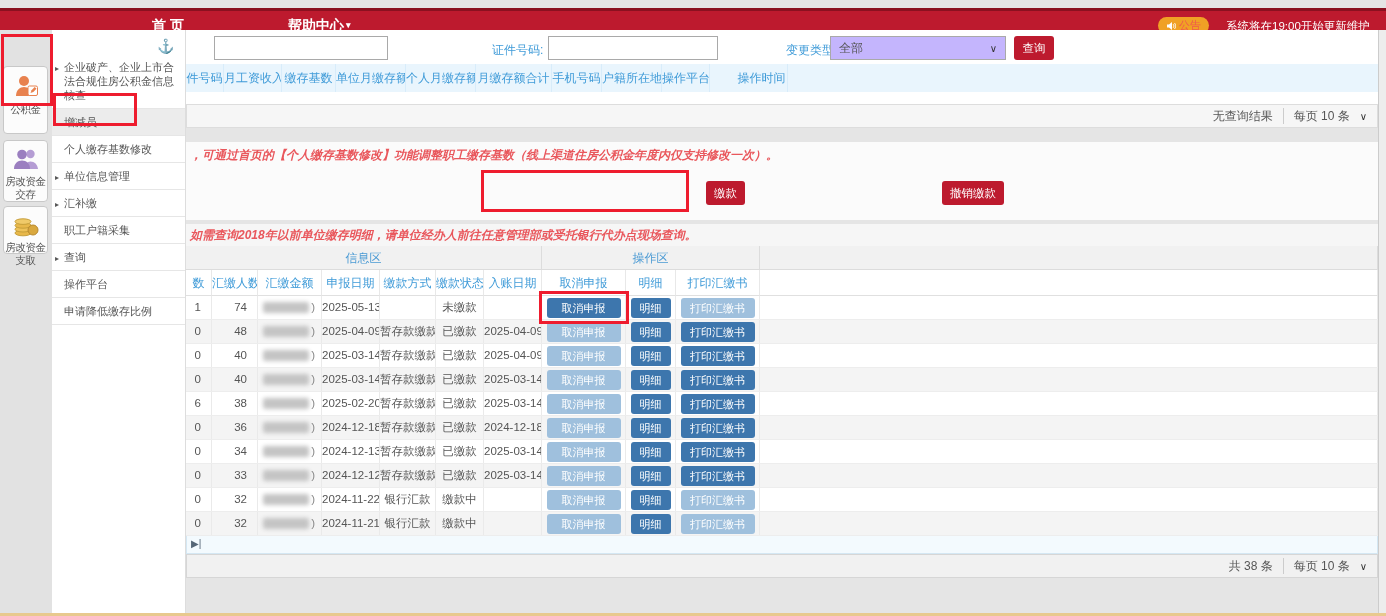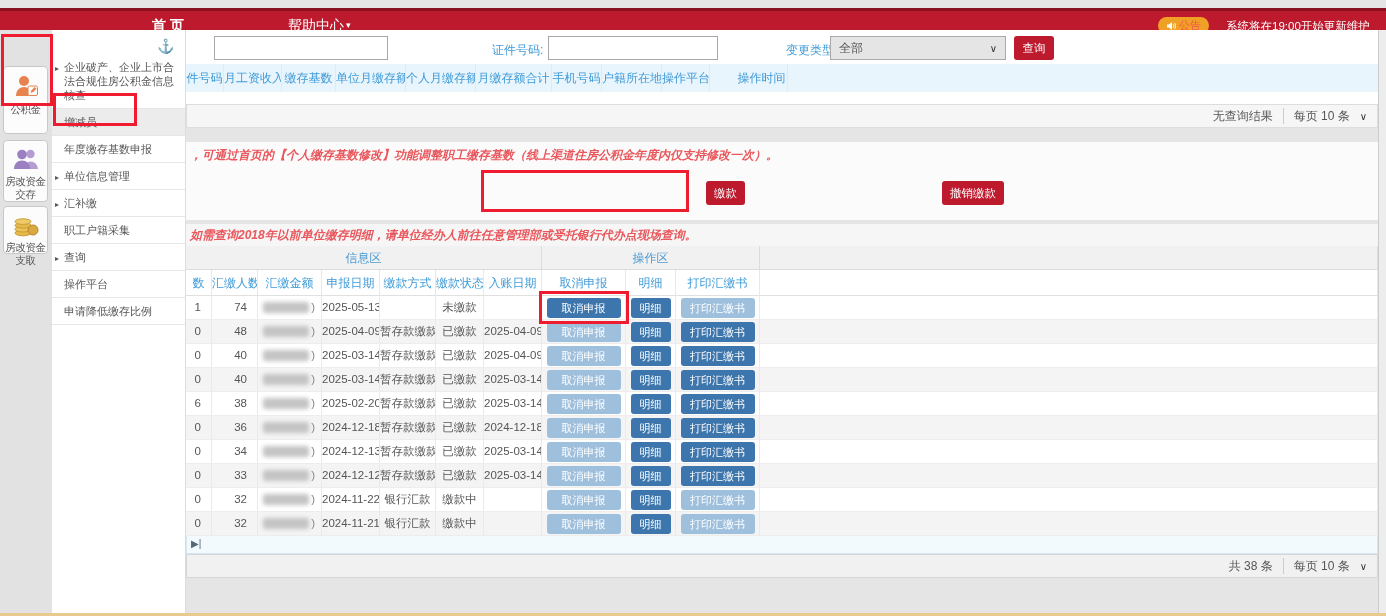--- a/index.html
+++ b/index.html
@@ -8,21 +8,21 @@
   }
   *{box-sizing:border-box; margin:0; padding:0;}
   html,body{width:1386px; height:616px;}
   body{position:relative; overflow:hidden; background:#e5e5e5;
        font-family:"Liberation Sans",sans-serif; color:#555;}
 
   
   .topbar{position:absolute; left:0; top:8px; right:0; height:30px;
           background:var(--red); border-top:3px solid var(--red-dark);}
   .nav-home{position:absolute; left:152px; top:6px; color:#fff; font-size:14px; font-weight:bold; cursor:pointer;}
-  .nav-help{position:absolute; left:288px; top:6px; color:#fff; font-size:14px; font-weight:normal; cursor:pointer;}
+  .nav-help{position:absolute; left:288px; top:6px; color:#fff; font-size:14px; font-weight:bold; cursor:pointer;}
   .nav-help .caret{font-size:9px; vertical-align:2px; margin-left:2px;}
   .badge{position:absolute; left:1158px; top:6px; height:17px; padding:0 8px;
          background:var(--gold); border-radius:9px; display:flex; align-items:center; gap:3px;
          color:#ef5b4b; font-size:11px;}
   .announce-link{position:absolute; left:1226px; top:8px; color:#fff; font-size:11.5px;
          text-decoration:underline; cursor:pointer;}
 
   
   .rail{position:absolute; left:0; top:30px; bottom:0; width:52px; background:#e2e2e2;}
   .tile{position:absolute; left:3px; width:45px; background:#fcfcfc; border:1px solid #c8c8c8;
@@ -37,21 +37,21 @@
   .mitem{position:relative; padding:6px 4px 6px 12px; font-size:11px; line-height:14px;
          color:#555; border-bottom:1px solid #e6e6e6; cursor:pointer;}
   .mitem .arrow{position:absolute; left:3px; top:8px; font-size:8px; color:#555;}
   .mitem.sel{background:#ececec;}
 
   
   .panel{position:absolute; left:186px; width:1192px;}
   .search-panel{top:30px; height:34px; background:#fff;}
   .inp{position:absolute; height:24px; border:1px solid #a9a9a9; background:#fff; font-size:12px; padding:0 5px;}
   .flabel{position:absolute; top:12px; font-size:12px; color:var(--blue);}
-  .selectbox{position:absolute; top:6px; height:24px; border:1px solid #a9a9a9; background:#e5e5e5;
+  .selectbox{position:absolute; top:6px; height:24px; border:1px solid #a9a9a9; background:#c4b5fd;
              font-size:12px; color:#555; display:flex; align-items:center; padding:0 8px; cursor:pointer;}
   .selectbox .chev{margin-left:auto; font-size:10px; color:#333;}
   .redbtn{background:var(--red); color:#fff; border:none; border-radius:3px; height:24px;
           font-size:11.5px; padding:0 8px; cursor:pointer;}
   .query-btn{position:absolute; left:828px; top:6px; width:40px;}
 
   .t1head{top:64px; height:28px; background:#e9f5fd; display:flex;}
   .t1head .hcell{height:28px; line-height:28px; font-size:12px; color:var(--blue);
                  text-align:center; border-right:1px solid #d8ecfa; white-space:nowrap; overflow:hidden;}
   .gap-white{top:92px; height:12px; background:#fff;}
@@ -144,21 +144,21 @@
           <ellipse cx="10" cy="8.6" rx="8" ry="2.8" fill="#f0ca69" stroke="#c79f3a"></ellipse>
           <circle cx="20" cy="17" r="5" fill="#d9a83e" stroke="#b8892f"></circle>
         </svg></span><div class="tlabel">房改资金</div><div class="tlabel">支取</div></div>
   </aside>
 
 <aside class="menu">
   <span class="anchor">⚓</span>
   <div class="menu-items">
       <div class="mitem"><span class="arrow">▸</span><span>企业破产、企业上市合法合规住房公积金信息核查</span></div>
       <div class="mitem sel"><span>增减员</span></div>
-      <div class="mitem"><span>年度缴存基数申报</span></div>
+      <div class="mitem"><span>个人缴存基数修改</span></div>
       <div class="mitem"><span class="arrow">▸</span><span>单位信息管理</span></div>
       <div class="mitem"><span class="arrow">▸</span><span>汇补缴</span></div>
       <div class="mitem"><span>职工户籍采集</span></div>
       <div class="mitem"><span class="arrow">▸</span><span>查询</span></div>
       <div class="mitem"><span>操作平台</span></div>
       <div class="mitem"><span>申请降低缴存比例</span></div>
     </div>
 </aside>
 
 <div class="panel search-panel">

